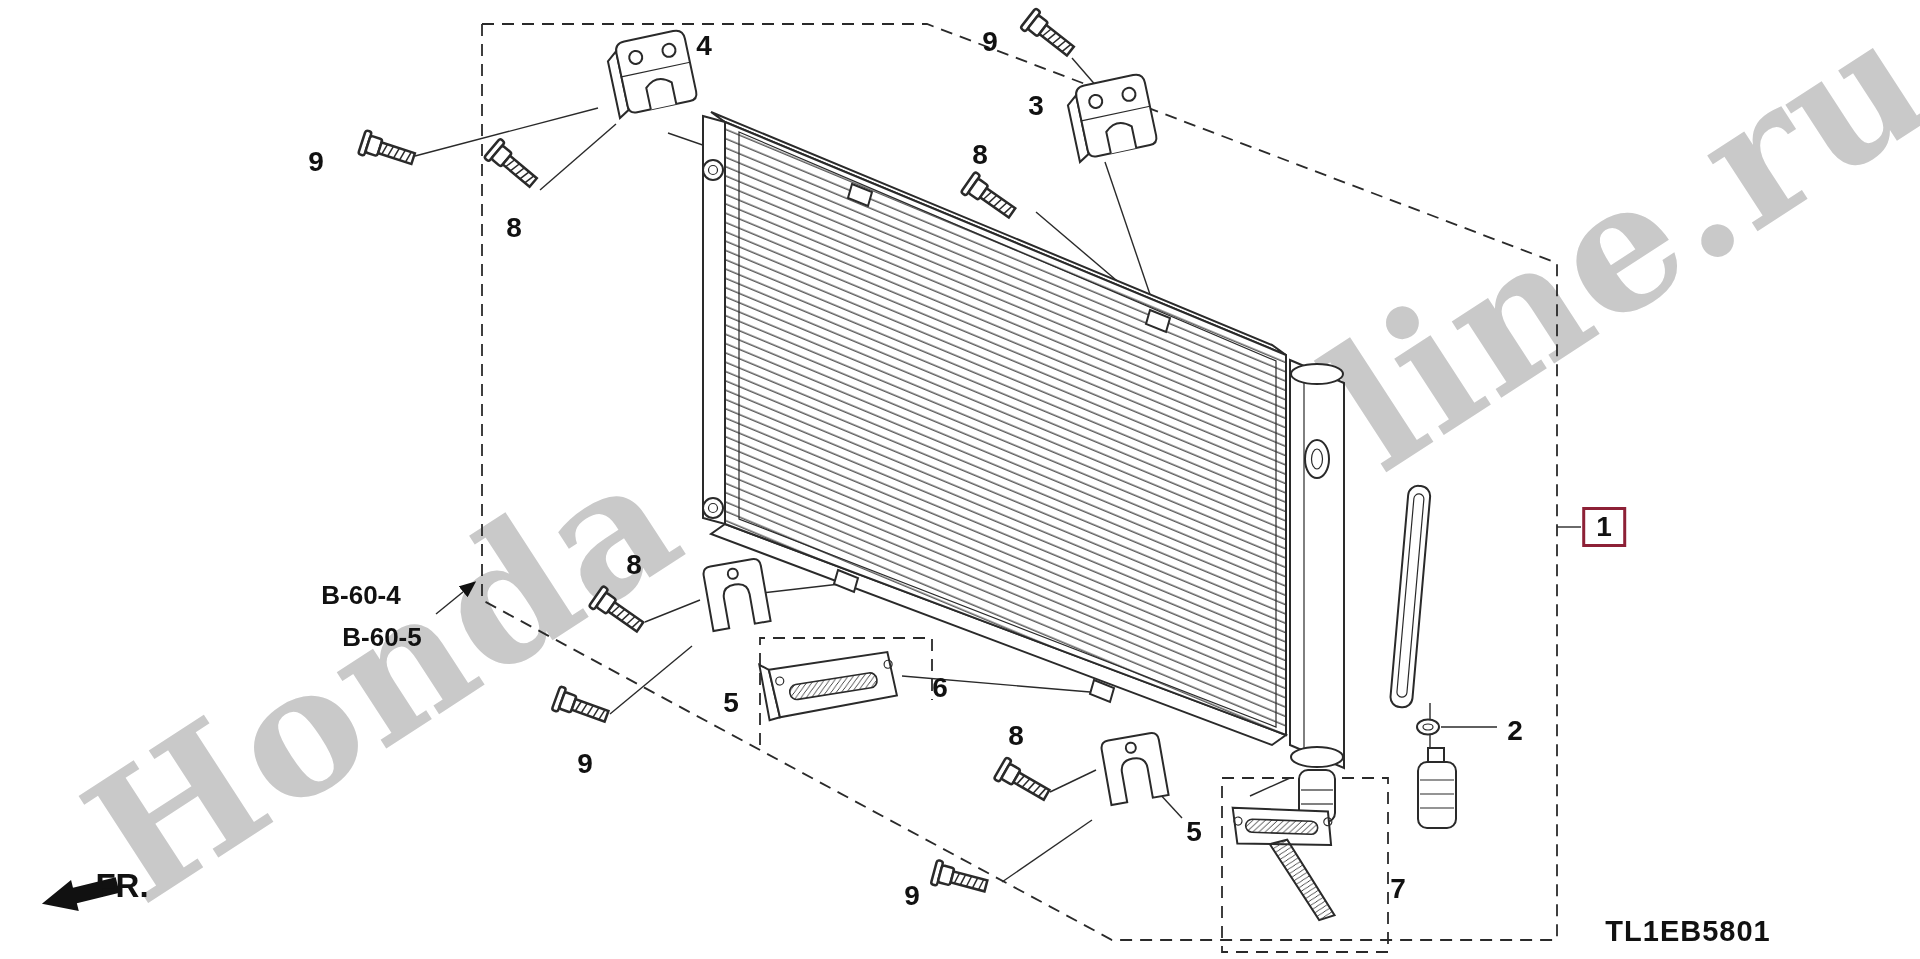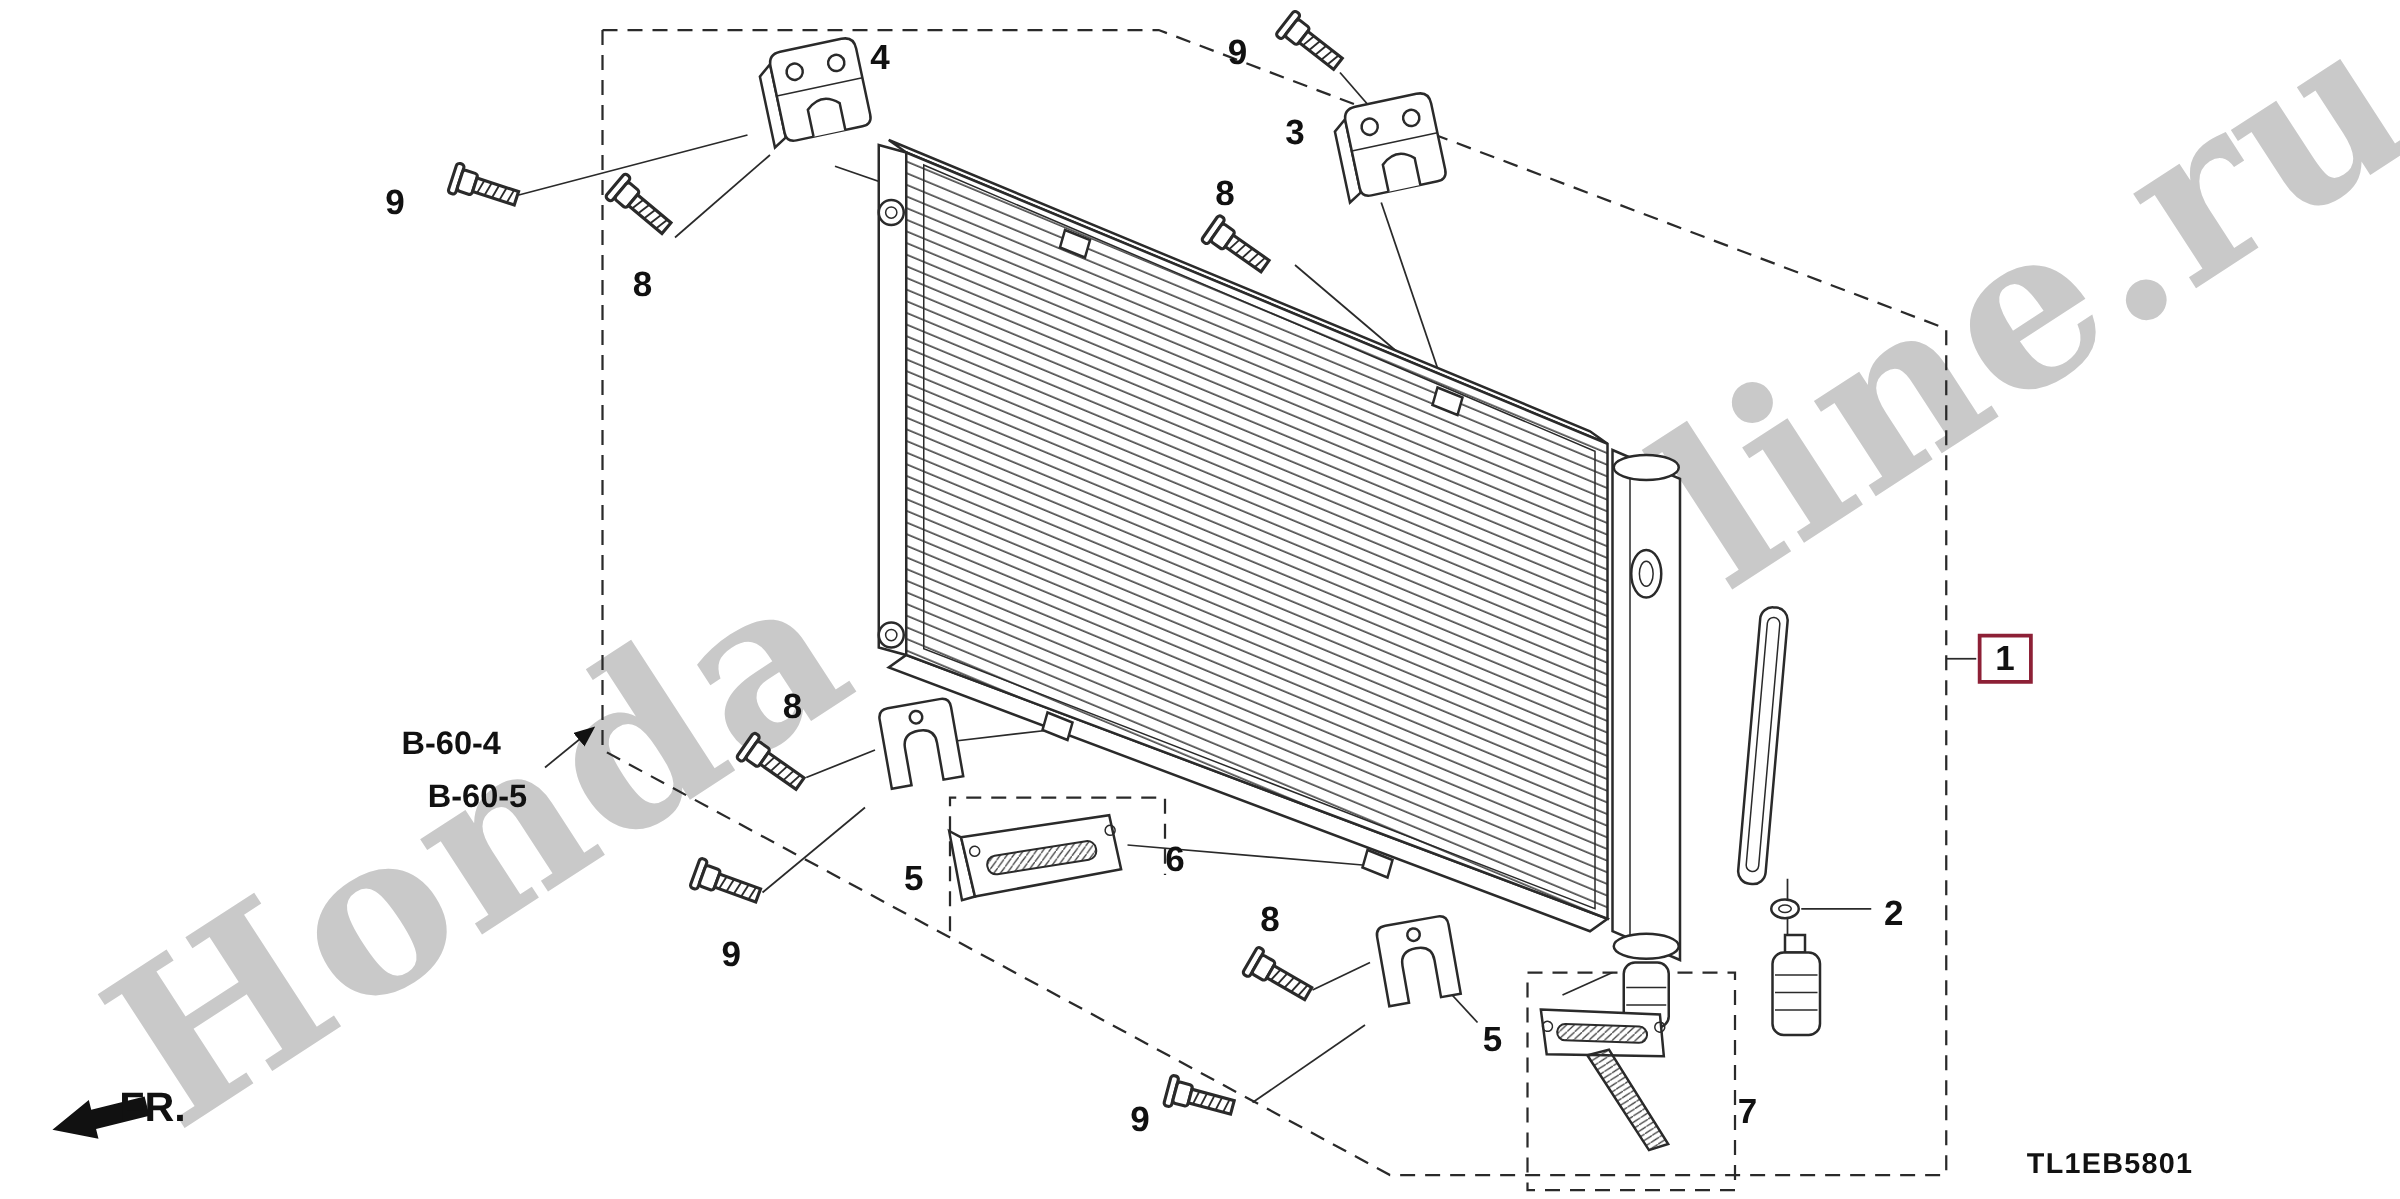--- a/index.html
+++ b/index.html
@@ -15,21 +15,21 @@
   .dash{fill:none;stroke:#2a2a2a;stroke-width:1.8;stroke-dasharray:12 8;}
   .leader{fill:none;stroke:#2a2a2a;stroke-width:1.4;}
   .callout{position:absolute;z-index:2;transform:translate(-50%,-50%);
            font-size:28px;font-weight:bold;color:#111;}
   .callout.boxed{border:3px solid #8d2036;background:#fff;padding:1px 11px;}
   .ref{position:absolute;z-index:2;transform:translate(-50%,-50%);
        font-size:26px;font-weight:bold;color:#111;}
   .fr{position:absolute;z-index:2;transform:translate(-50%,-50%);
       font-size:33px;font-weight:bold;color:#111;}
   .code{position:absolute;z-index:2;transform:translate(-50%,-50%);
-        font-size:23px;font-weight:bold;letter-spacing:1px;color:#111;}
+        font-size:29px;font-weight:bold;letter-spacing:1px;color:#111;}
 </style>
 </head>
 <body>
 
 <div class="stage">
 
   <div class="wm" id="wm-left">Honda</div>
   <div class="wm" id="wm-right">line.ru</div>
 
   <svg class="art" width="1920" height="959" viewBox="0 0 1920 959">

